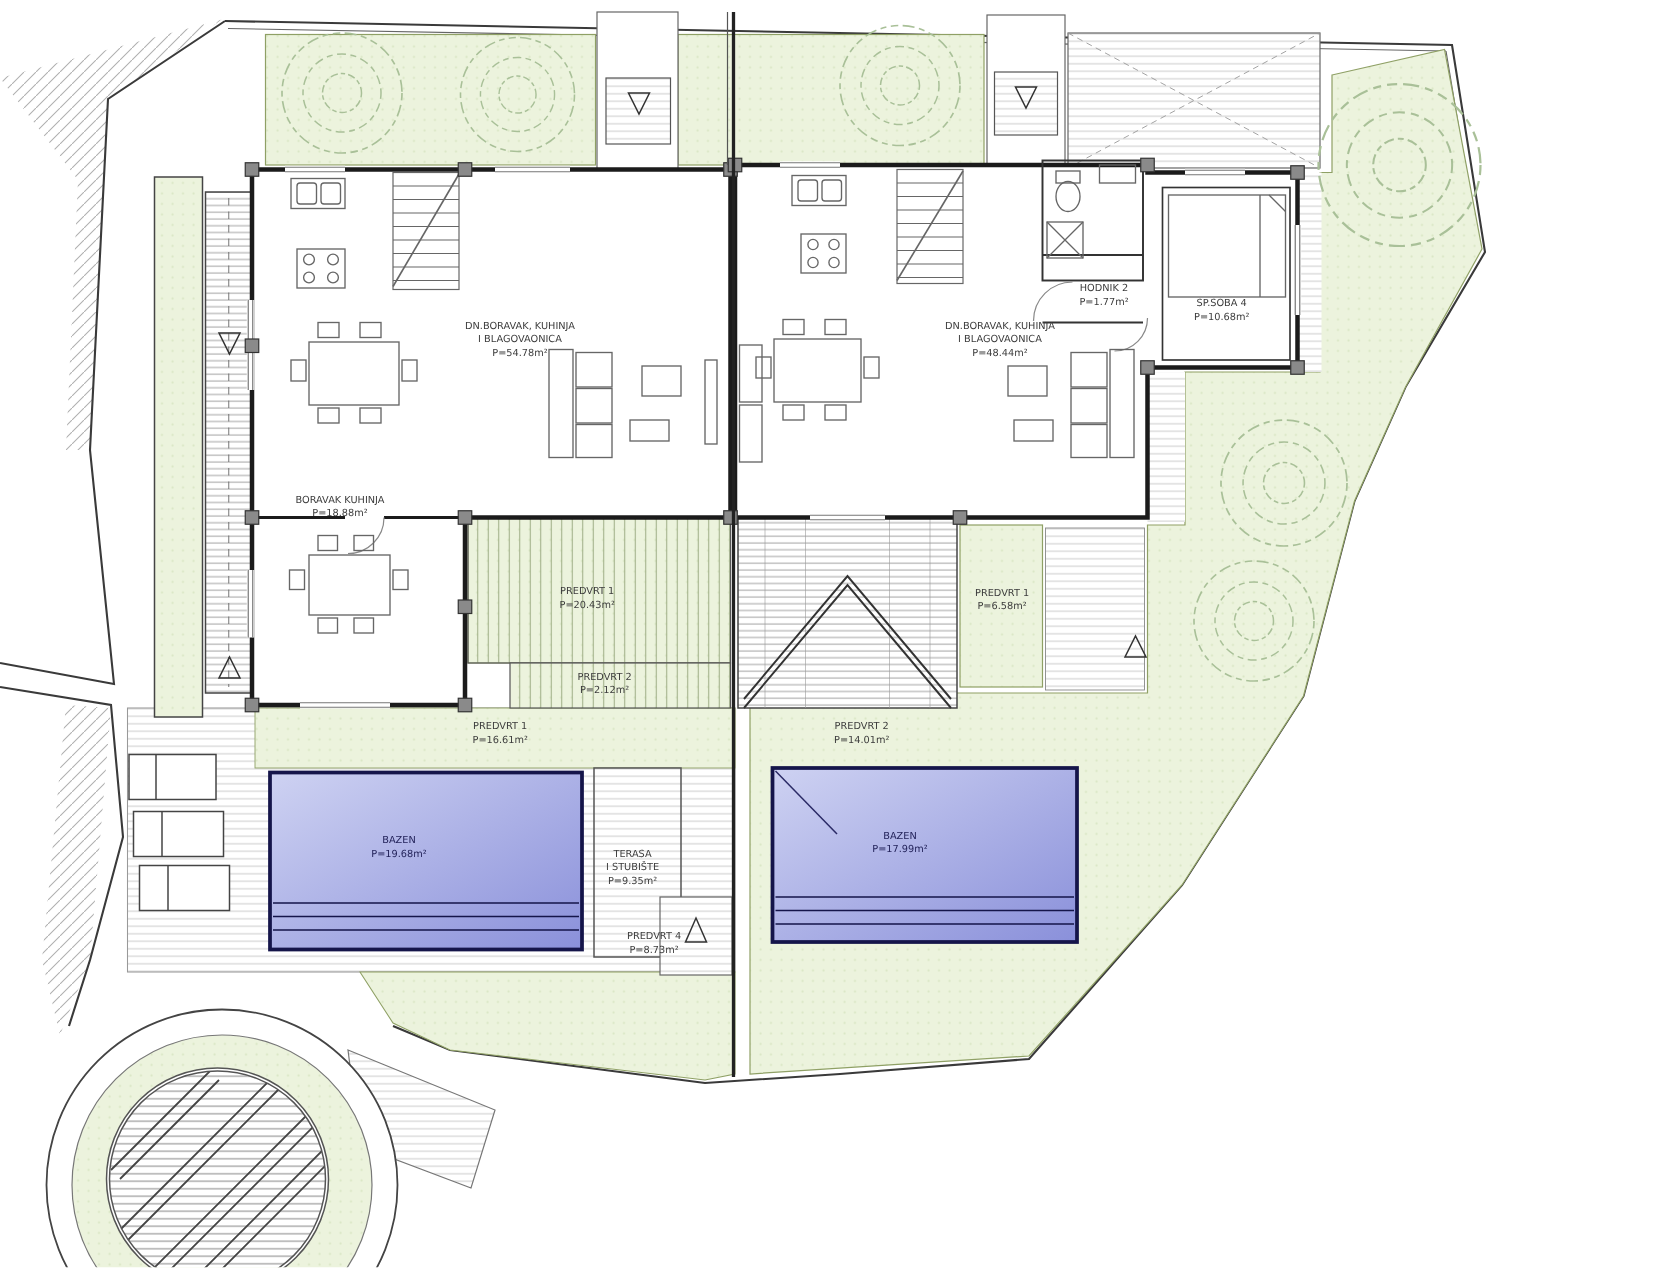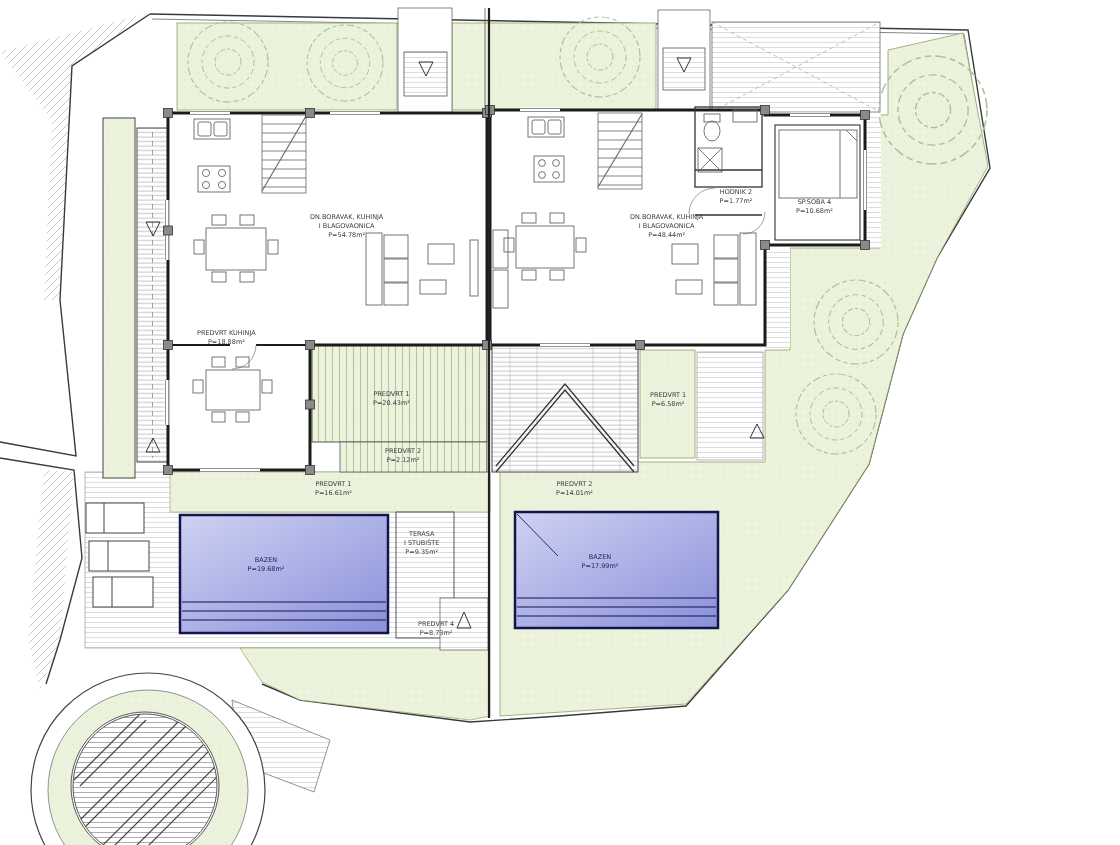--- a/index.html
+++ b/index.html
@@ -334,21 +334,21 @@
 </div>
 <div class="lbl center" style="left:710px;top:188px;width:52px;">
   <span>HODNIK 2</span>
   <span>P=1.77m²</span>
 </div>
 <div class="lbl" style="left:796px;top:198px;">
   <span>SP.SOBA 4</span>
   <span>P=10.68m²</span>
 </div>
 <div class="lbl" style="left:197px;top:329px;">
-  <span>PREDVRT KUHINJA</span>
+  <span>BORAVAK KUHINJA</span>
   <span>P=18.88m²</span>
 </div>
 <div class="lbl" style="left:373px;top:390px;">
   <span>PREDVRT 1</span>
   <span>P=20.43m²</span>
 </div>
 <div class="lbl" style="left:385px;top:447px;">
   <span>PREDVRT 2</span>
   <span>P=2.12m²</span>
 </div>
@@ -369,19 +369,19 @@
   <span>P=8.73m²</span>
 </div>
 <div class="lbl center pool-lbl" style="left:234px;top:556px;width:64px;">
   <span>BAZEN</span>
   <span>P=19.68m²</span>
 </div>
 <div class="lbl center pool-lbl" style="left:568px;top:553px;width:64px;">
   <span>BAZEN</span>
   <span>P=17.99m²</span>
 </div>
-<div class="lbl" style="left:404px;top:530px;">
+<div class="lbl" style="left:404px;top:565px;">
   <span>TERASA</span>
   <span>I STUBIŠTE</span>
   <span>P=9.35m²</span>
 </div>
 
 </div>
 
 </body></html>

